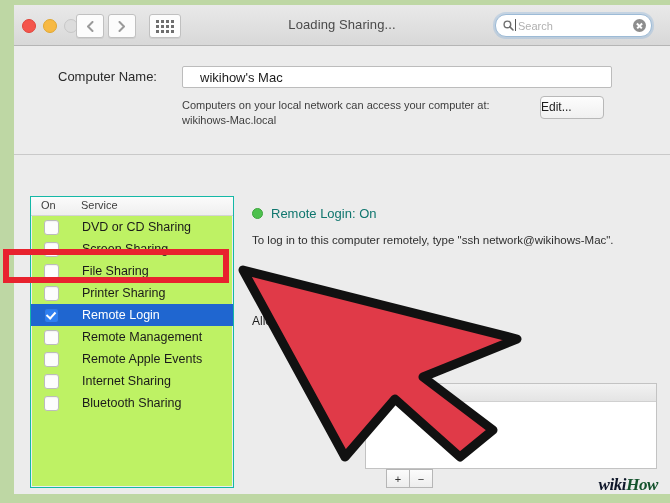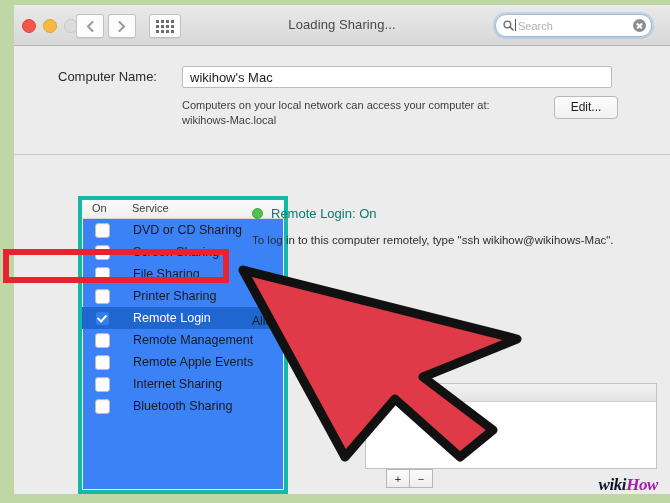--- a/index.html
+++ b/index.html
@@ -76,44 +76,43 @@
   
   .pane{position:relative;width:100%;height:449px;background:#ececec;}
   .namerow{position:absolute;left:0;top:20px;width:100%;height:26px;}
   .namelabel{
     position:absolute;left:44px;top:3px;width:115px;text-align:left;
     font-size:13px;color:#2a2a2a;
   }
   .nameinput{
     position:absolute;left:168px;top:0;width:430px;height:22px;
     background:#fff;border:1px solid #bcbcbc;border-radius:2px;
-    font-size:13px;color:#1c1c1c;line-height:22px;padding-left:7px;
+    font-size:13px;color:#1c1c1c;line-height:22px;padding-left:17px;
     box-sizing:border-box;
   }
   .hostinfo{
     position:absolute;left:168px;top:52px;width:390px;
     font-size:11px;color:#3d3d3d;line-height:15px;
   }
   .editbtn{
-    position:absolute;left:540px;top:50px;width:62px;height:21px;
+    position:absolute;left:526px;top:50px;width:62px;height:21px;
     background:linear-gradient(to bottom,#fdfdfd,#f0f0f0);
     border:1px solid #b8b8b8;border-radius:4px;
-    font-size:12px;color:#1d1d1d;text-align:center;line-height:21px;
+    font-size:12px;color:#1d1d1d;text-align:left;line-height:21px;
   }
   .hrule{
     position:absolute;left:0;top:108px;width:100%;height:1px;
     background:#c9c9c9;
   }
   
   .listbox{
     position:absolute;left:16px;top:150px;width:202px;height:290px;
-    background:#3b82f6;border:4px solid #14b8a6;
+    background:#bef264;border:1px solid #14b8a6;
     box-shadow:inset 0 0 0 1px #e9eef3;
     overflow:hidden;
-    margin-left:48px;
   }
   .listhead{
     height:18px;background:linear-gradient(to bottom,#fbfbfb,#efefef);
     border-bottom:1px solid #d4d4d4;position:relative;
   }
   .listhead .c1{position:absolute;left:10px;top:2px;font-size:11px;color:#3e3e3e;}
   .listhead .c2{position:absolute;left:50px;top:2px;font-size:11px;color:#3e3e3e;}
   .srow{
     position:relative;height:22px;display:flex;align-items:center;
   }
@@ -173,21 +172,21 @@
     position:absolute;left:225px;top:247px;width:310px;height:220px;
     z-index:45;pointer-events:none;
   }
   
   .wm{
     position:absolute;right:12px;bottom:8px;font-size:17px;
     font-weight:bold;font-style:italic;letter-spacing:-.4px;
     font-family:"Liberation Serif",serif;
   }
   .wm .a{color:#0f172a;}
-  .wm .b{color:#a21caf;}
+  .wm .b{color:#14532d;}
 </style>
 </head>
 <body>
 
 <div class="frame">
 
   <div class="window">
 
     <div class="titlebar">
 
@@ -297,21 +296,21 @@
           <span class="cb"></span>
           <span class="lbl">Bluetooth Sharing</span>
         </div>
       </div>
 
       <div class="status">
         <span class="dot"></span>
         <span class="t">Remote Login: On</span>
       </div>
 
-      <div class="hint">To log in to this computer remotely, type "ssh wikihow@wikihows-Mac".</div>
+      <div class="hint">To log in to this computer remotely, type "ssh network@wikihows-Mac".</div>
 
       <div class="allowlbl">Allow access for:</div>
 
       <div class="userbox">
         <div class="uhead">Administrators</div>
       </div>
 
       <div class="pmbtns">
         <div class="pmbtn">+</div>
         <div class="pmbtn minus">−</div>

